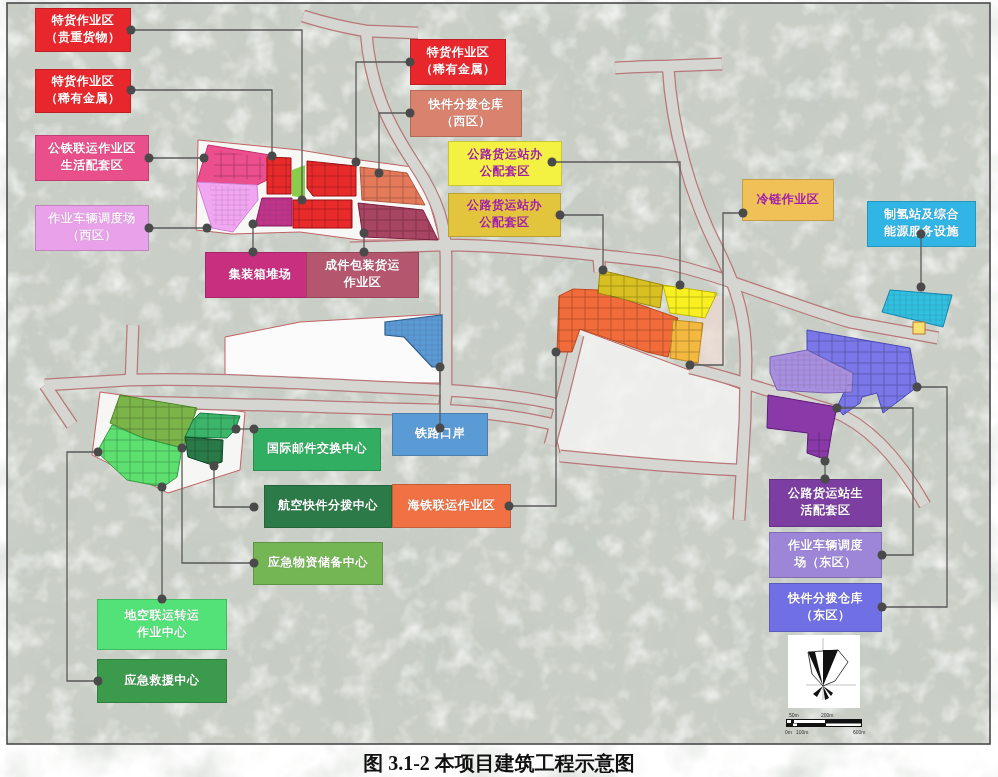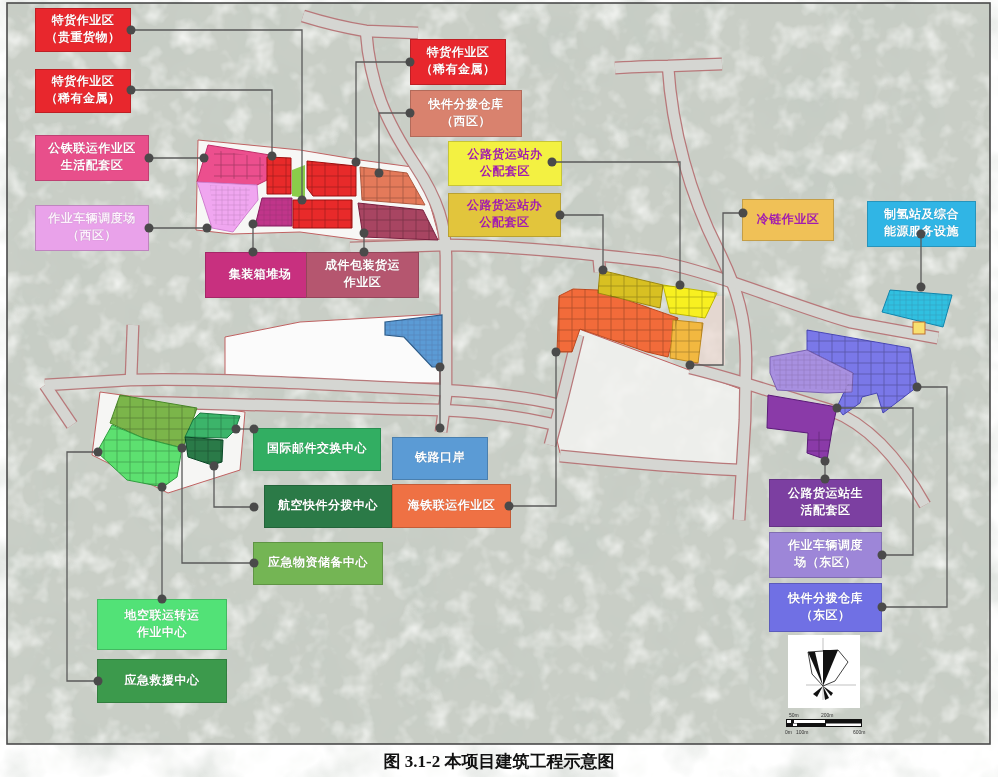--- a/index.html
+++ b/index.html
@@ -10,21 +10,21 @@
   #conn-svg { z-index:3; pointer-events:none; }
   .lbl { position:absolute; z-index:2; display:flex; flex-direction:column; align-items:center;
          justify-content:center; box-sizing:border-box; color:#ffffff; font-weight:bold;
          font-size:12px; line-height:17px; letter-spacing:0.5px; text-align:center;
          border:1.5px solid rgba(0,0,0,0.18); text-shadow:0 0 1px rgba(0,0,0,0.25);
          font-family:Liberation Mono, monospace; }
   .lbl span { display:block; white-space:nowrap; }
   .lbl.dim-text { color:#a21caf; text-shadow:none; }
   .lbl.soft-text { color:#fdf0fd; }
   .caption { position:absolute; left:0; top:750px; width:998px; text-align:center; z-index:2;
-             font-family:"Liberation Serif", serif; font-weight:bold; font-size:17px; color:#111; }
+             font-family:"Liberation Serif", serif; font-weight:bold; font-size:20px; color:#111; }
   .tick { font-family:"Liberation Sans", sans-serif; font-size:5px; fill:#333; }
 </style>
 </head>
 <body>
 
 <svg id="map-svg" viewBox="0 0 998 777" xmlns="http://www.w3.org/2000/svg">
   <defs>
     <filter id="noiseDark" filterUnits="userSpaceOnUse" x="0" y="0" width="998" height="777">
       <feTurbulence type="fractalNoise" baseFrequency="0.013" numOctaves="4" seed="7"></feTurbulence>
       <feColorMatrix type="matrix" values="0 0 0 0 0.55  0 0 0 0 0.6  0 0 0 0 0.55  1.7 0 0 0 -0.78"></feColorMatrix>
@@ -221,38 +221,38 @@
   <span>（西区）</span>
 </div>
 <div class="lbl dim-text" style="left: 448px; top: 141px; width: 114px; height: 45px; background: rgb(243, 241, 66);">
   <span>公路货运站办</span>
   <span>公配套区</span>
 </div>
 <div class="lbl dim-text" style="left: 448px; top: 193px; width: 113px; height: 44px; background: rgb(226, 197, 60);">
   <span>公路货运站办</span>
   <span>公配套区</span>
 </div>
-<div class="lbl dim-text" style="left: 742px; top: 199px; width: 92px; height: 42px; background: rgb(240, 193, 87);">
+<div class="lbl dim-text" style="left: 742px; top: 179px; width: 92px; height: 42px; background: rgb(240, 193, 87);">
   <span>冷链作业区</span>
 </div>
 <div class="lbl" style="left: 867px; top: 201px; width: 109px; height: 46px; background: rgb(48, 181, 229);">
   <span>制氢站及综合</span>
   <span>能源服务设施</span>
 </div>
 <div class="lbl" style="left: 205px; top: 252px; width: 110px; height: 46px; background: rgb(200, 48, 127);">
   <span>集装箱堆场</span>
 </div>
 <div class="lbl" style="left: 306px; top: 252px; width: 113px; height: 46px; background: rgb(181, 86, 111);">
   <span>成件包装货运</span>
   <span>作业区</span>
 </div>
 <div class="lbl" style="left: 253px; top: 428px; width: 128px; height: 43px; background: rgb(50, 174, 98);">
   <span>国际邮件交换中心</span>
 </div>
-<div class="lbl" style="left: 392px; top: 413px; width: 96px; height: 43px; background: rgb(91, 155, 213); margin-top: 24px;">
+<div class="lbl" style="left: 392px; top: 413px; width: 96px; height: 43px; background: rgb(91, 155, 213);">
   <span>铁路口岸</span>
 </div>
 <div class="lbl" style="left: 264px; top: 485px; width: 128px; height: 43px; background: rgb(43, 122, 71);">
   <span>航空快件分拨中心</span>
 </div>
 <div class="lbl" style="left: 392px; top: 484px; width: 119px; height: 44px; background: rgb(239, 113, 68);">
   <span>海铁联运作业区</span>
 </div>
 <div class="lbl" style="left: 253px; top: 542px; width: 130px; height: 43px; background: rgb(116, 181, 84);">
   <span>应急物资储备中心</span>

